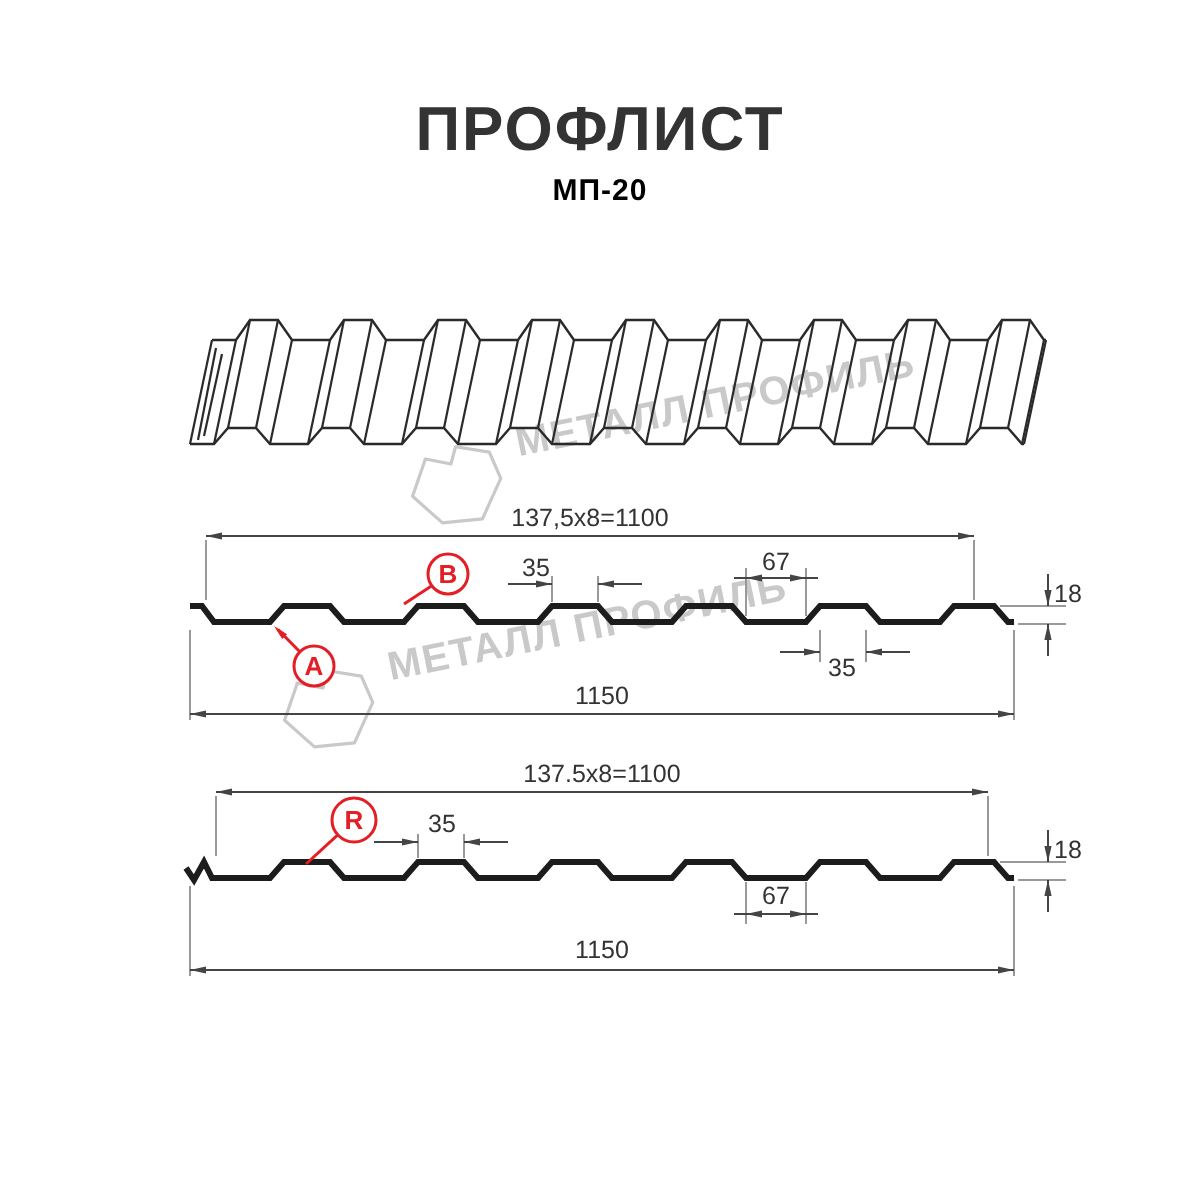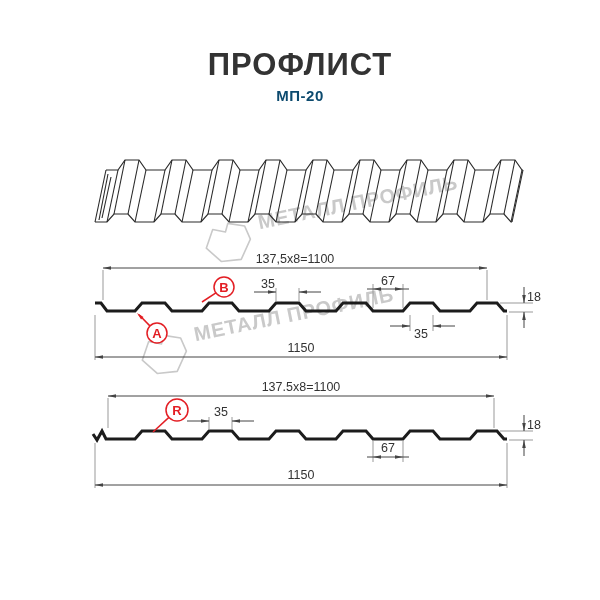--- a/index.html
+++ b/index.html
@@ -1,21 +1,21 @@
 <!DOCTYPE html>
 <html><head>
 <meta charset="utf-8">
 <style>
   html,body{margin:0;padding:0;}
   .page{position:relative;width:600px;height:516px;background:#ffffff;overflow:hidden;
         font-family:"Liberation Sans",sans-serif;}
   .title{position:absolute;left:0;top:47px;width:600px;text-align:center;margin:0;
          font-size:31px;font-weight:800;letter-spacing:1px;color:#333333;}
   .subtitle{position:absolute;left:0;top:87px;width:600px;text-align:center;margin:0;
-         font-size:15px;font-weight:700;letter-spacing:0.5px;color:#0c4a6e;}
+         font-size:15px;font-weight:700;letter-spacing:0.5px;color:#000000;}
   .thickness{position:absolute;left:0;top:531px;width:600px;text-align:center;
          font-size:15px;font-weight:700;letter-spacing:0.4px;color:#333333;}
   .wm{position:absolute;width:320px;height:80px;transform:rotate(-11.5deg);
       transform-origin:0 0;color:#c9c9c9;pointer-events:none;}
   .wm-1{left:192px;top:198px;}
   .wm-2{left:128px;top:310px;}
   .wm svg{position:absolute;left:0;top:30px;width:52px;height:42px;}
   .wm span{position:absolute;left:60px;top:26px;font-size:20px;font-weight:700;
       letter-spacing:0.8px;white-space:nowrap;}
   svg.draw{position:absolute;left:0;top:0;z-index:2;}

